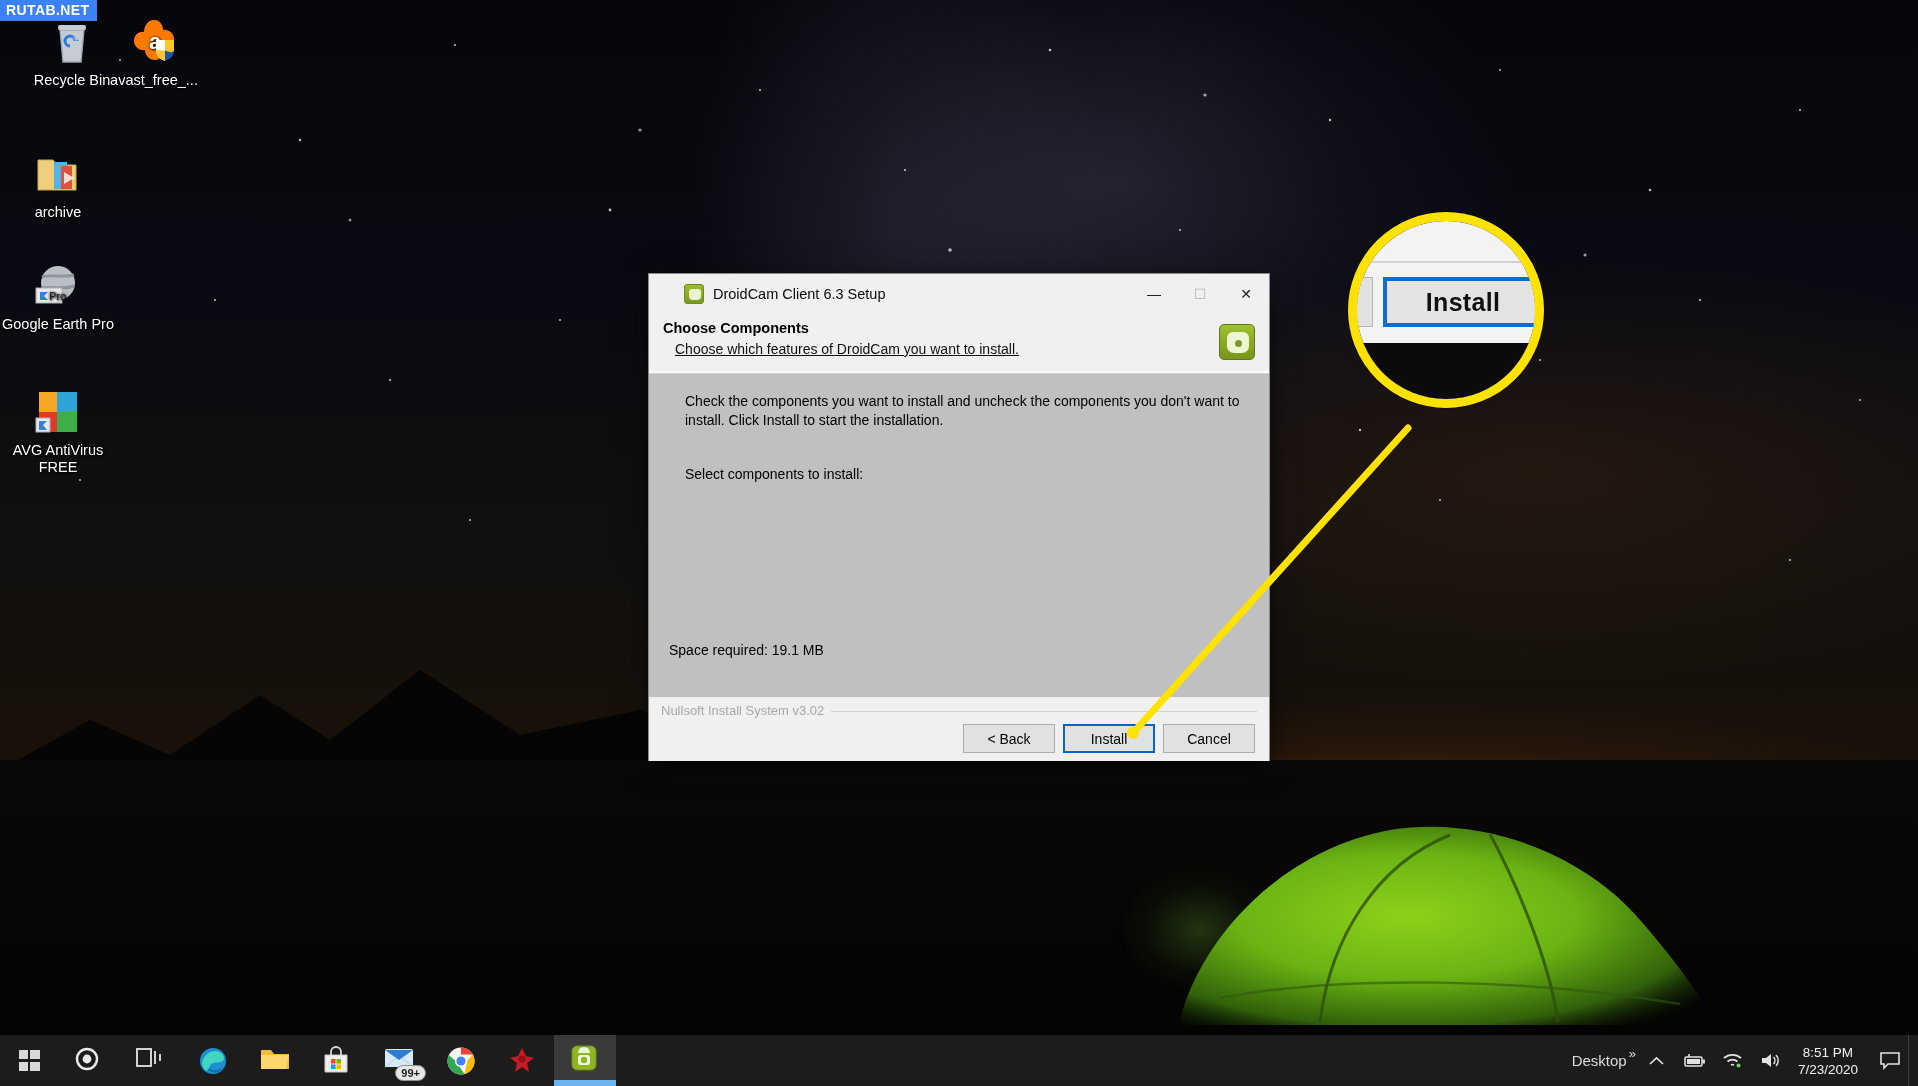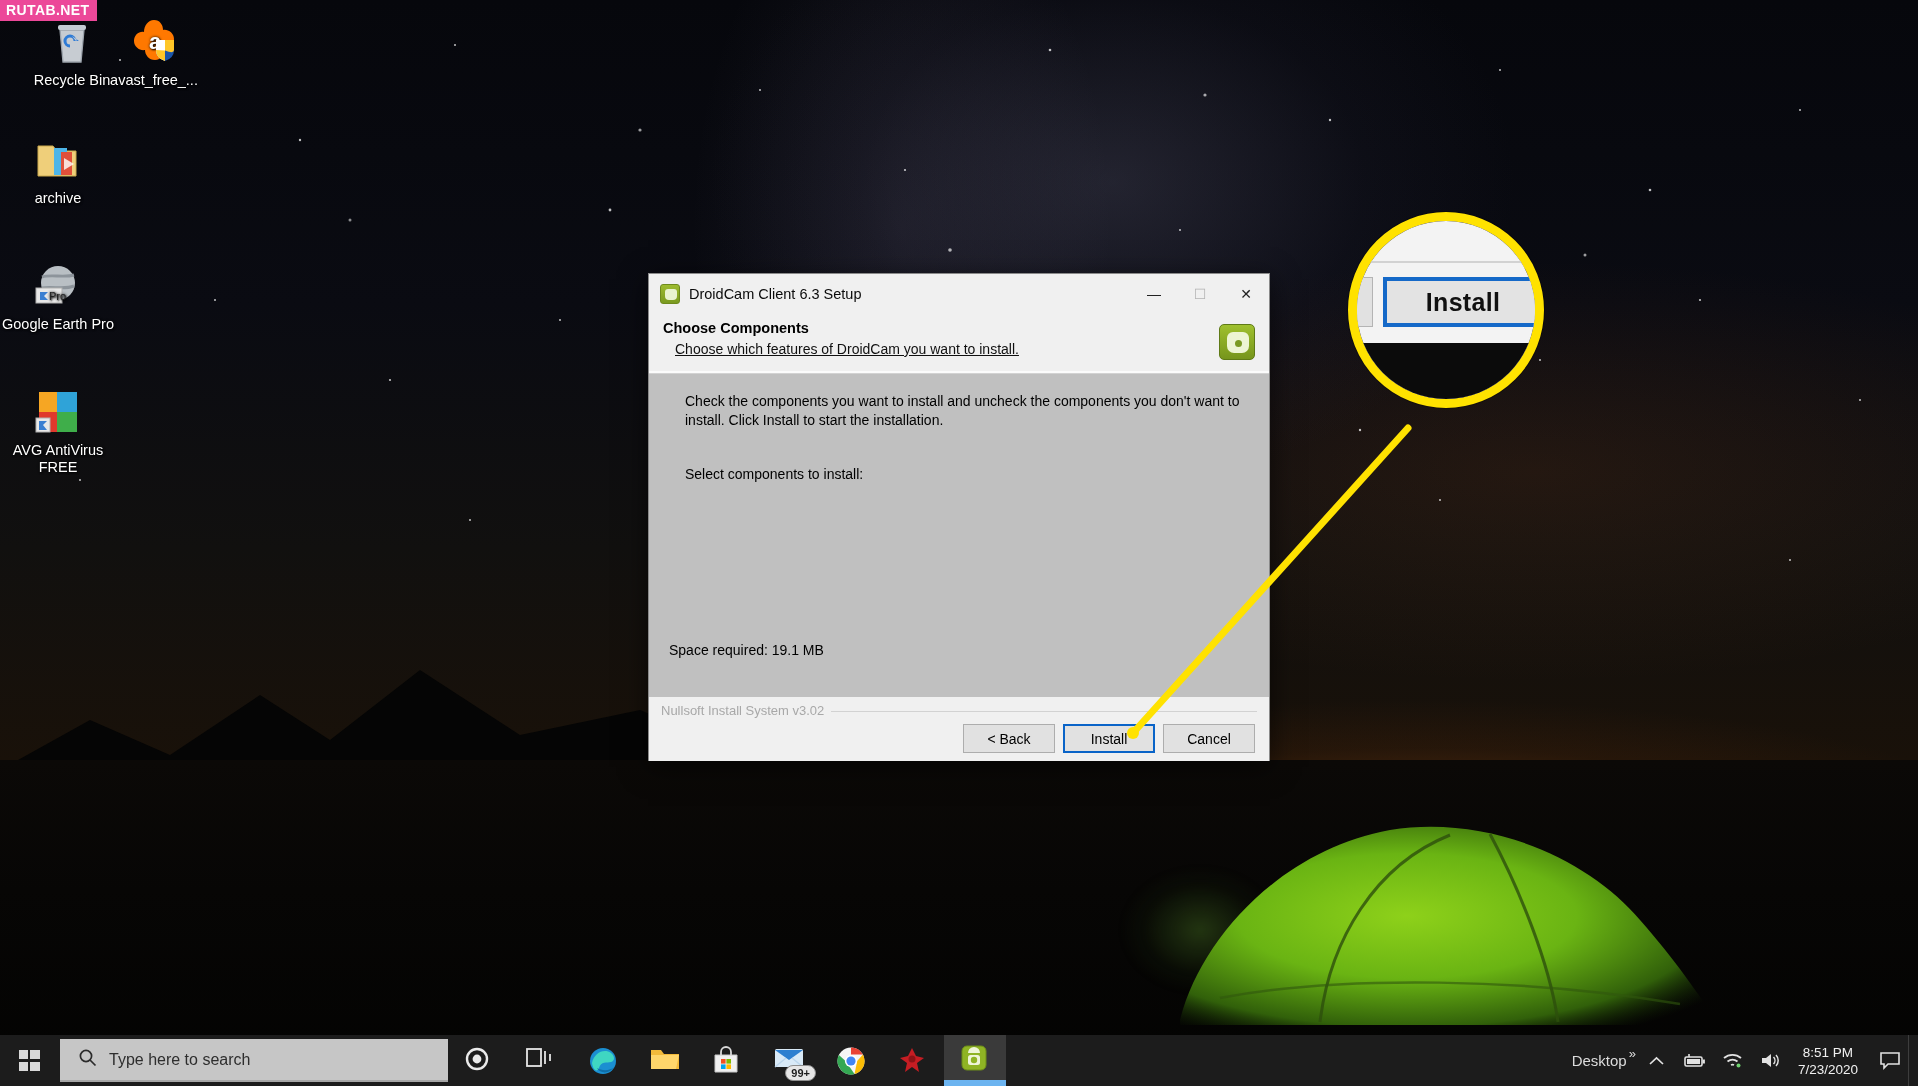--- a/index.html
+++ b/index.html
@@ -41,21 +41,21 @@
   .tent { position:absolute; left:1160px; top:790px; width:600px; height:250px; }
   .foliage {
     position:absolute; left:1100px; top:840px; width:200px; height:180px;
     background: radial-gradient(ellipse 100px 80px at 50% 50%, rgba(58,92,28,0.55) 0%, rgba(20,34,10,0.25) 55%, rgba(0,0,0,0) 80%);
     filter: blur(2px);
   }
 
   
   #watermark {
     position: absolute; left: 0; top: 0;
-    background: #ec4899;
+    background: #3b82f6;
     color: #fff;
     font-size: 14px; font-weight: bold;
     letter-spacing: .4px;
     padding: 2px 8px 3px 6px;
     z-index: 60;
   }
 
   
   .desk-icon {
     position: absolute;
@@ -84,20 +84,21 @@
     box-shadow: 0 6px 26px rgba(0,0,0,.6);
     z-index: 30;
     font-size: 14px;
     color: #000;
   }
   #titlebar {
     height: 39px;
     background: #f0f0f0;
     display: flex; align-items: center;
     position: relative;
+    padding-left: 24px;
   }
   #titlebar .ticon {
     width: 20px; height: 20px; margin: 0 9px 0 11px;
     border-radius: 3px;
     background: linear-gradient(#9dbb2f, #7a9a20);
     border: 1px solid #6e8a1c;
     position: relative; flex: none;
   }
   #titlebar .ticon::after {
     content: ""; position: absolute; left: 4px; top: 4px;
@@ -359,21 +360,21 @@
           <path d="M0,0 L18,0 L18,10 Q18,18 9,21 Q0,18 0,10 Z" fill="#1a54a8"></path>
           <path d="M0,0 L9,0 L9,21 Q0,18 0,10 Z" fill="#ffffff"></path>
           <path d="M9,0 L18,0 L18,10 Q18,14 9,10.5 Z" fill="#ffc627"></path>
           <path d="M0,10 Q0,18 9,21 L9,10.5 Z" fill="#ffc627"></path>
         </g>
       </svg>
     </div>
     <span class="label">avast_free_...</span>
   </div>
 
-  <div class="desk-icon" style="left:0px; top:136px;">
+  <div class="desk-icon" style="left:0px; top:150px;">
     <div class="glyph">
       <svg width="48" height="48" viewBox="0 0 48 48">
         <path d="M4,10 L19,10 L23,15 L42,15 L42,40 L4,40 Z" fill="#efcf7a" stroke="#c9a84d" stroke-width="1"></path>
         <rect x="20" y="12" width="13" height="27" fill="#4db5e8"></rect>
         <rect x="27" y="16" width="11" height="23" fill="#e0503a"></rect>
         <path d="M30,22 L40,28 L30,34 Z" fill="#ffffff" opacity=".8"></path>
       </svg>
     </div>
     <span class="label">archive</span>
   </div>
@@ -463,29 +464,20 @@
 
     <div id="start">
       <div class="winlogo">
           <i></i>
           <i></i>
           <i></i>
           <i></i>
         </div>
     </div>
 
-    <div id="searchbox">
-      <span class="mag">
-        <svg width="19" height="19" viewBox="0 0 19 19">
-            <circle cx="8" cy="8" r="5.6" fill="none" stroke="#2b2b2b" stroke-width="1.7"></circle>
-            <line x1="12" y1="12" x2="17.5" y2="17.5" stroke="#2b2b2b" stroke-width="1.7"></line>
-          </svg>
-      </span>
-      <span class="ph">Type here to search</span>
-    </div>
 
     <div class="tb-item">
       <span class="tb-icon">
         <svg width="26" height="26" viewBox="0 0 26 26">
             <circle cx="13" cy="13" r="10" fill="none" stroke="#eaeaea" stroke-width="2.4"></circle>
             <circle cx="13" cy="13" r="4.4" fill="#eaeaea"></circle>
           </svg>
       </span>
     </div>
 

